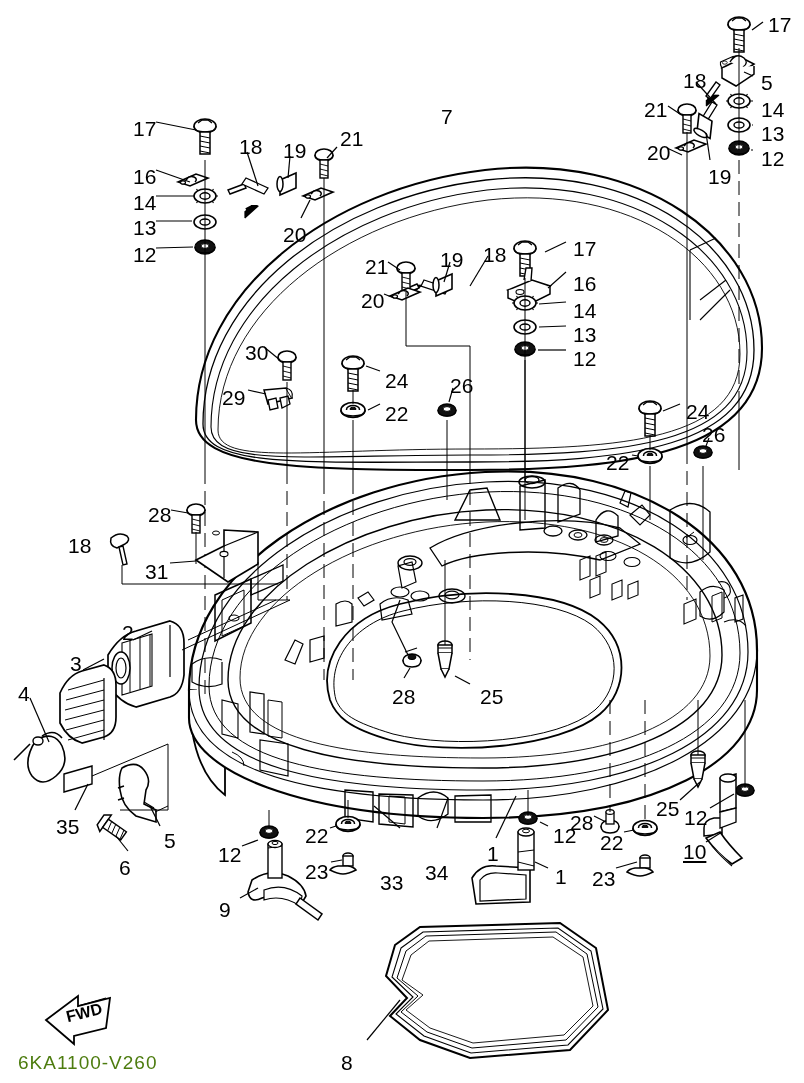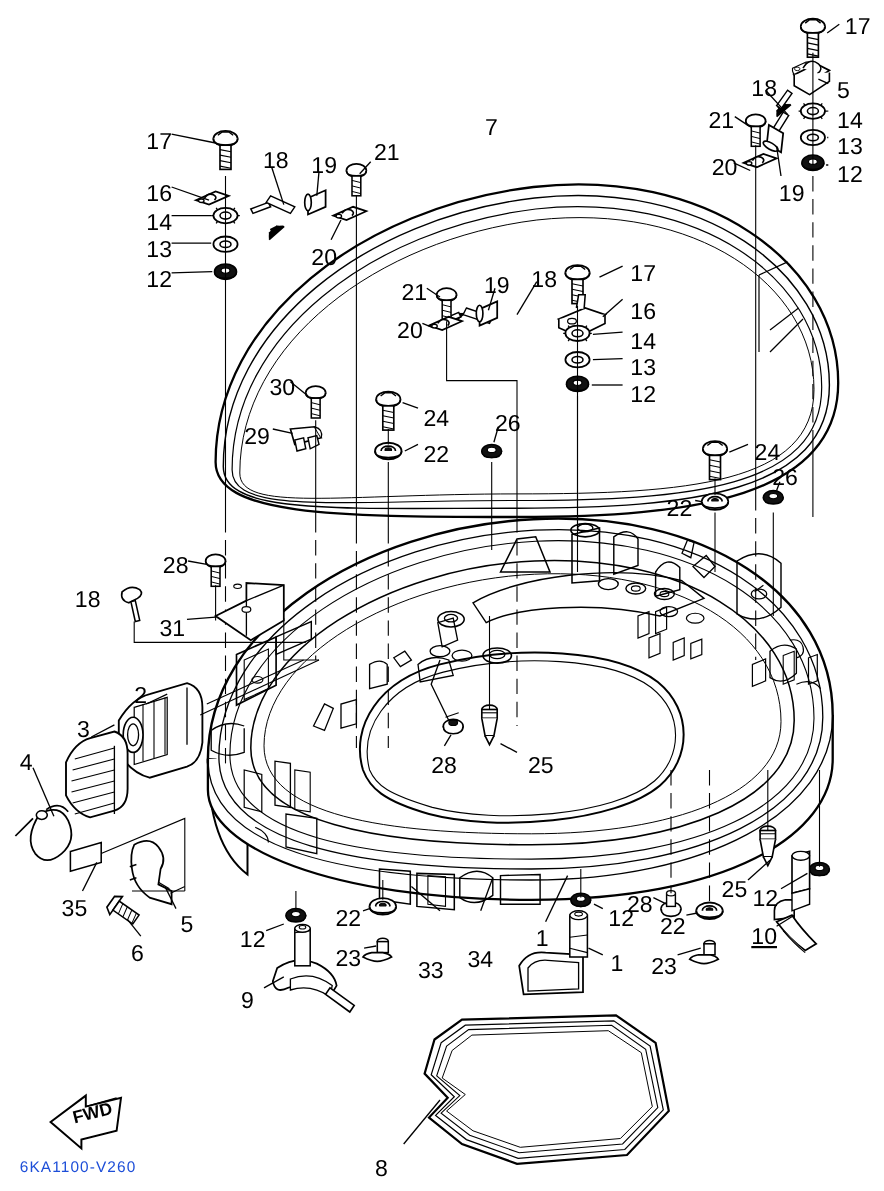--- a/index.html
+++ b/index.html
@@ -1,21 +1,21 @@
 <!DOCTYPE html>
 <html><head>
 <meta charset="utf-8">
 <style>
   html,body{margin:0;padding:0;background:#ffffff;}
   body{width:804px;height:1083px;font-family:"Liberation Sans",sans-serif;}
   #stage{position:relative;width:804px;height:1083px;overflow:hidden;background:#fff;}
   #art{position:absolute;left:0;top:0;width:804px;height:1083px;}
   .lbl{position:absolute;font-family:"Liberation Sans",sans-serif;font-size:21px;color:#000;
        line-height:21px;white-space:nowrap;letter-spacing:0px;}
-  .diagcode{position:absolute;left:18px;top:1052px;font-size:14px;letter-spacing:1px;color:#1d4ed8;}
+  .diagcode{position:absolute;left:18px;top:1052px;font-size:19px;letter-spacing:1px;color:#4d7c0f;}
 </style>
 </head>
 <body>
 
 <div id="stage">
 
   <svg id="art" viewBox="0 0 804 1083" xmlns="http://www.w3.org/2000/svg">
     <defs>
       <g id="hexbolt">
         <ellipse cx="0" cy="0" rx="11" ry="7" fill="#fff" stroke="#000" stroke-width="1.6"></ellipse>

